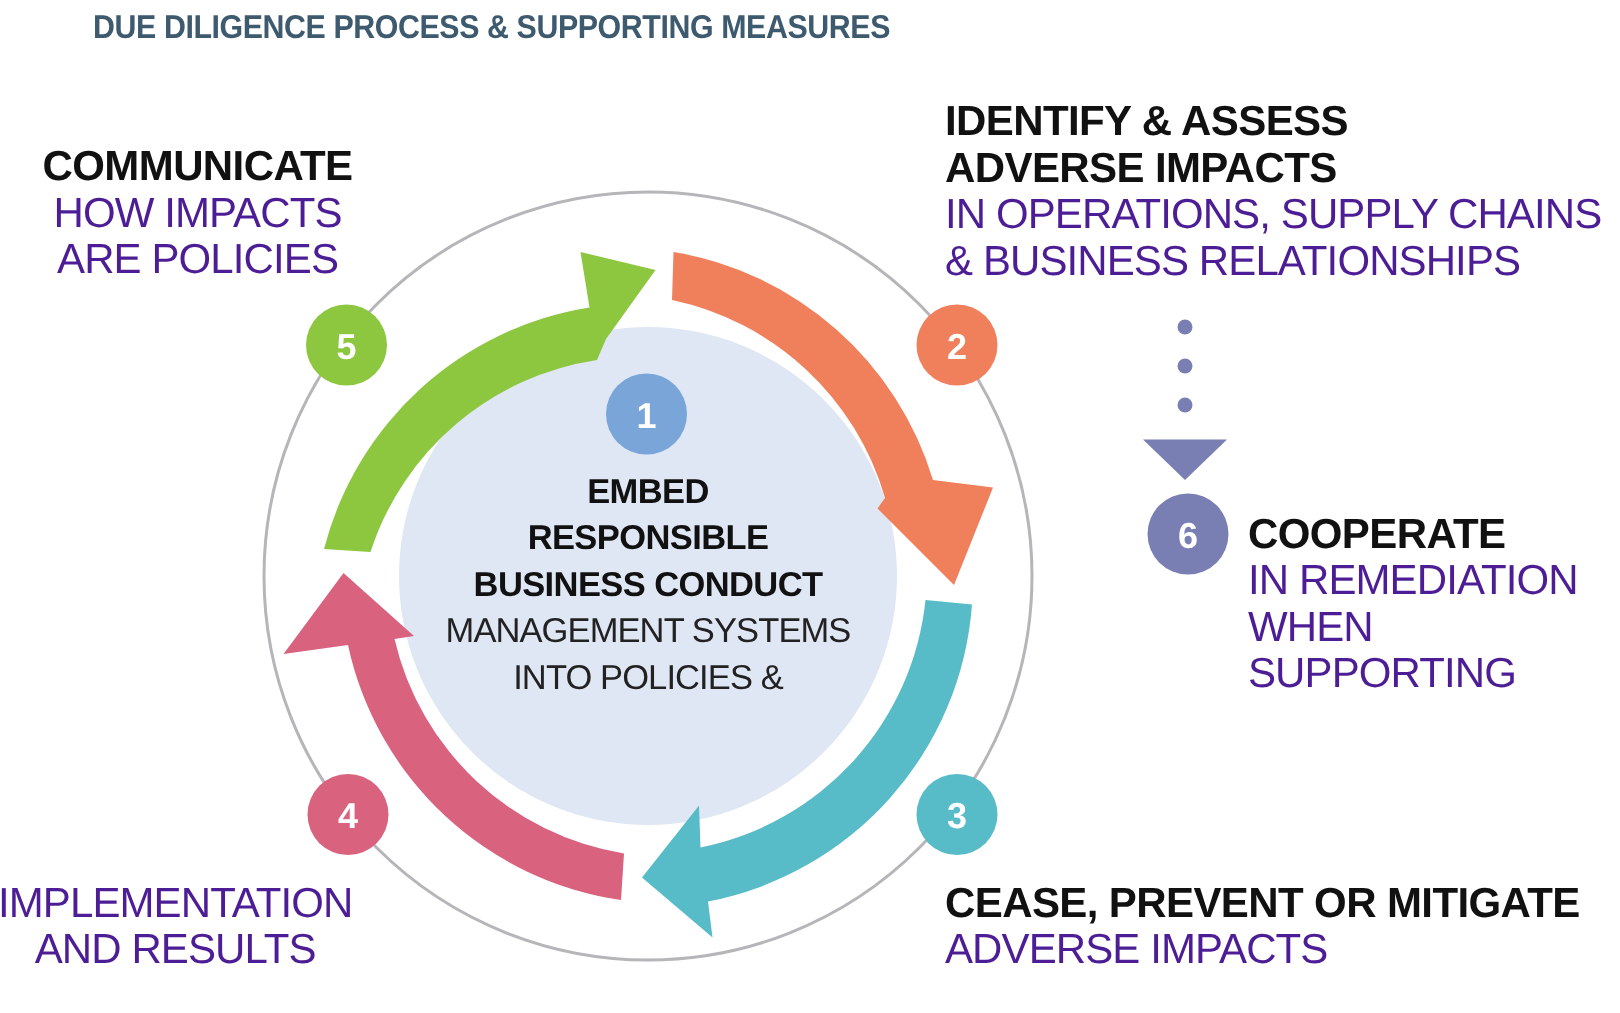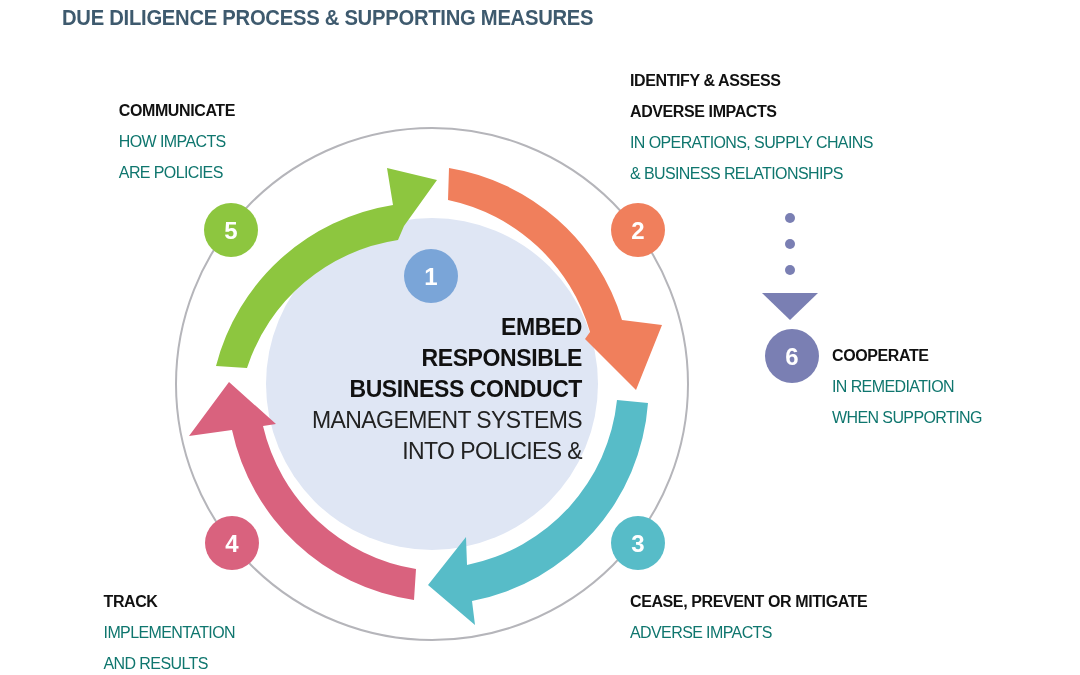--- a/index.html
+++ b/index.html
@@ -1,26 +1,26 @@
 <!DOCTYPE html>
 <html><head>
 <meta charset="utf-8">
 <style>
   html, body { margin: 0; padding: 0; background: #ffffff; }
   body { width: 1080px; height: 675px; position: relative; overflow: hidden;
          font-family: "Liberation Sans", "DejaVu Sans", sans-serif; }
   .title { position: absolute; left: 62px; top: 5px; font-size: 22px; font-weight: 700;
            color: #3e5a6e; letter-spacing: -0.3px; transform: scaleX(0.92); transform-origin: left top; }
   svg#diagram { position: absolute; left: 0; top: 0; }
-  .label { position: absolute; line-height: 31px; font-size: 16px; color: #222;
+  .label { position: absolute; line-height: 31px; font-size: 28px; color: #222;
            transform-origin: left top; }
   .label .h { font-weight: 700; color: #111; display: block; letter-spacing: -0.4px; }
-  .label .s { font-weight: 400; color: #0f766e; display: block; letter-spacing: -0.6px; }
-  .right-align { text-align: left; transform-origin: right top; }
-  .center-text { position: absolute; left: 282px; top: 312px; width: 300px; text-align: right;
+  .label .s { font-weight: 400; color: #4c1d95; display: block; letter-spacing: -0.6px; }
+  .right-align { text-align: center; transform-origin: right top; }
+  .center-text { position: absolute; left: 282px; top: 312px; width: 300px; text-align: center;
                  line-height: 31px; font-size: 23px; }
   .center-text .h { font-weight: 700; color: #111; display: block; letter-spacing: -0.4px; }
   .center-text .s { color: #222; display: block; letter-spacing: -0.6px; }
   .badge-num { font-family: "Liberation Sans", sans-serif; font-weight: 700; font-size: 24px; fill: #fff; }
 </style>
 </head>
 <body>
 
 <div class="title">DUE DILIGENCE PROCESS &amp; SUPPORTING MEASURES</div>
 
@@ -83,21 +83,20 @@
   <span class="s">IN OPERATIONS, SUPPLY CHAINS</span>
   <span class="s">&amp; BUSINESS RELATIONSHIPS</span>
 </div>
 
 <div class="label" style="left:630px; top:586px;">
   <span class="h">CEASE, PREVENT OR MITIGATE</span>
   <span class="s">ADVERSE IMPACTS</span>
 </div>
 
 <div class="label right-align" style="right:845px; top:586px;">
-  <span class="h">TRACK</span>
   <span class="s">IMPLEMENTATION</span>
   <span class="s">AND RESULTS</span>
 </div>
 
 <div class="label right-align" style="right:845px; top:95px;">
   <span class="h">COMMUNICATE</span>
   <span class="s">HOW IMPACTS</span>
   <span class="s">ARE POLICIES</span>
 </div>
 

